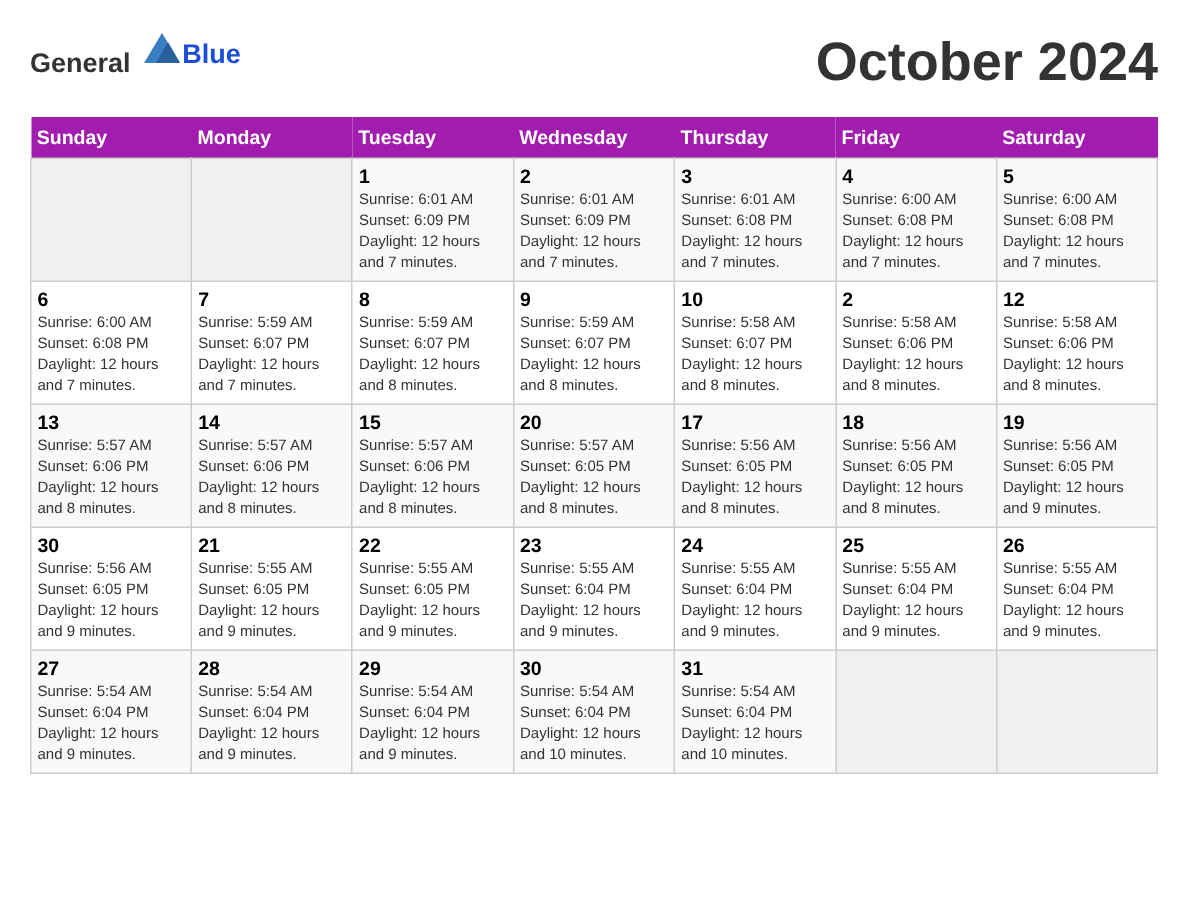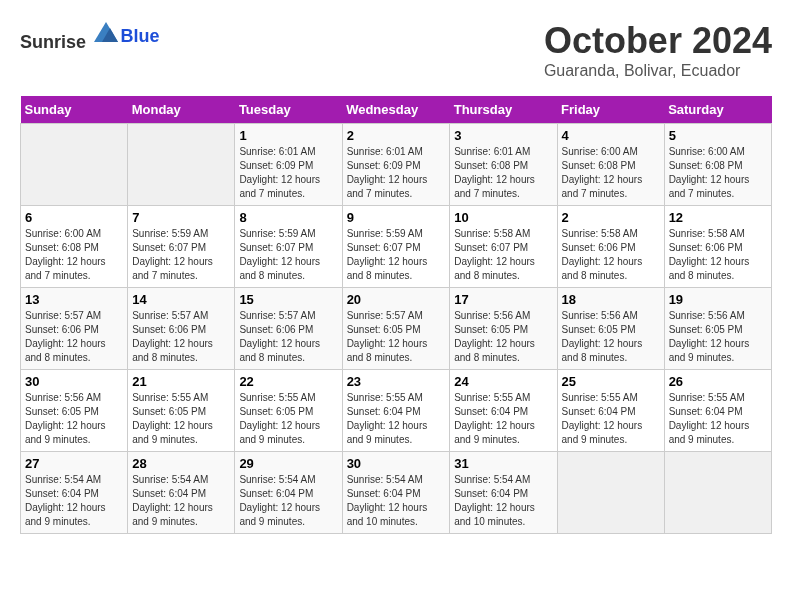--- a/index.html
+++ b/index.html
@@ -29,21 +29,21 @@
       font-size: 18px;
       font-weight: bold;
       color: #1d4ed8;
     }
     .logo-icon {
       width: 28px;
       height: 28px;
       margin-left: 2px;
     }
     .title-section {
-      text-align: left;
+      text-align: center;
     }
     .month-title {
       font-size: 36px;
       font-weight: bold;
       color: #333;
     }
     .subtitle {
       font-size: 16px;
       color: #555;
     }
@@ -86,33 +86,32 @@
     .empty-cell {
       background: #f0f0f0 !important;
     }
   </style>
 </head>
 <body>
 
 <div class="header">
   <div class="logo">
     <div>
-      <span class="logo-text-general">Sunrise</span>
+      <span class="logo-text-general">General</span>
       <svg class="logo-icon" viewBox="0 0 28 28" xmlns="http://www.w3.org/2000/svg">
         <polygon points="14,2 26,22 2,22" fill="#3a7fc1"></polygon>
         <polygon points="18,8 26,22 10,22" fill="#2a5f9e"></polygon>
       </svg>
     </div>
     <div>
       <span class="logo-text-blue">Blue</span>
     </div>
   </div>
   <div class="title-section">
     <div class="month-title">October 2024</div>
-    <div class="subtitle">Guaranda, Bolivar, Ecuador</div>
   </div>
 </div>
 
 <table>
   <thead>
     <tr>
       <th>Sunday</th>
       <th>Monday</th>
       <th>Tuesday</th>
       <th>Wednesday</th>

